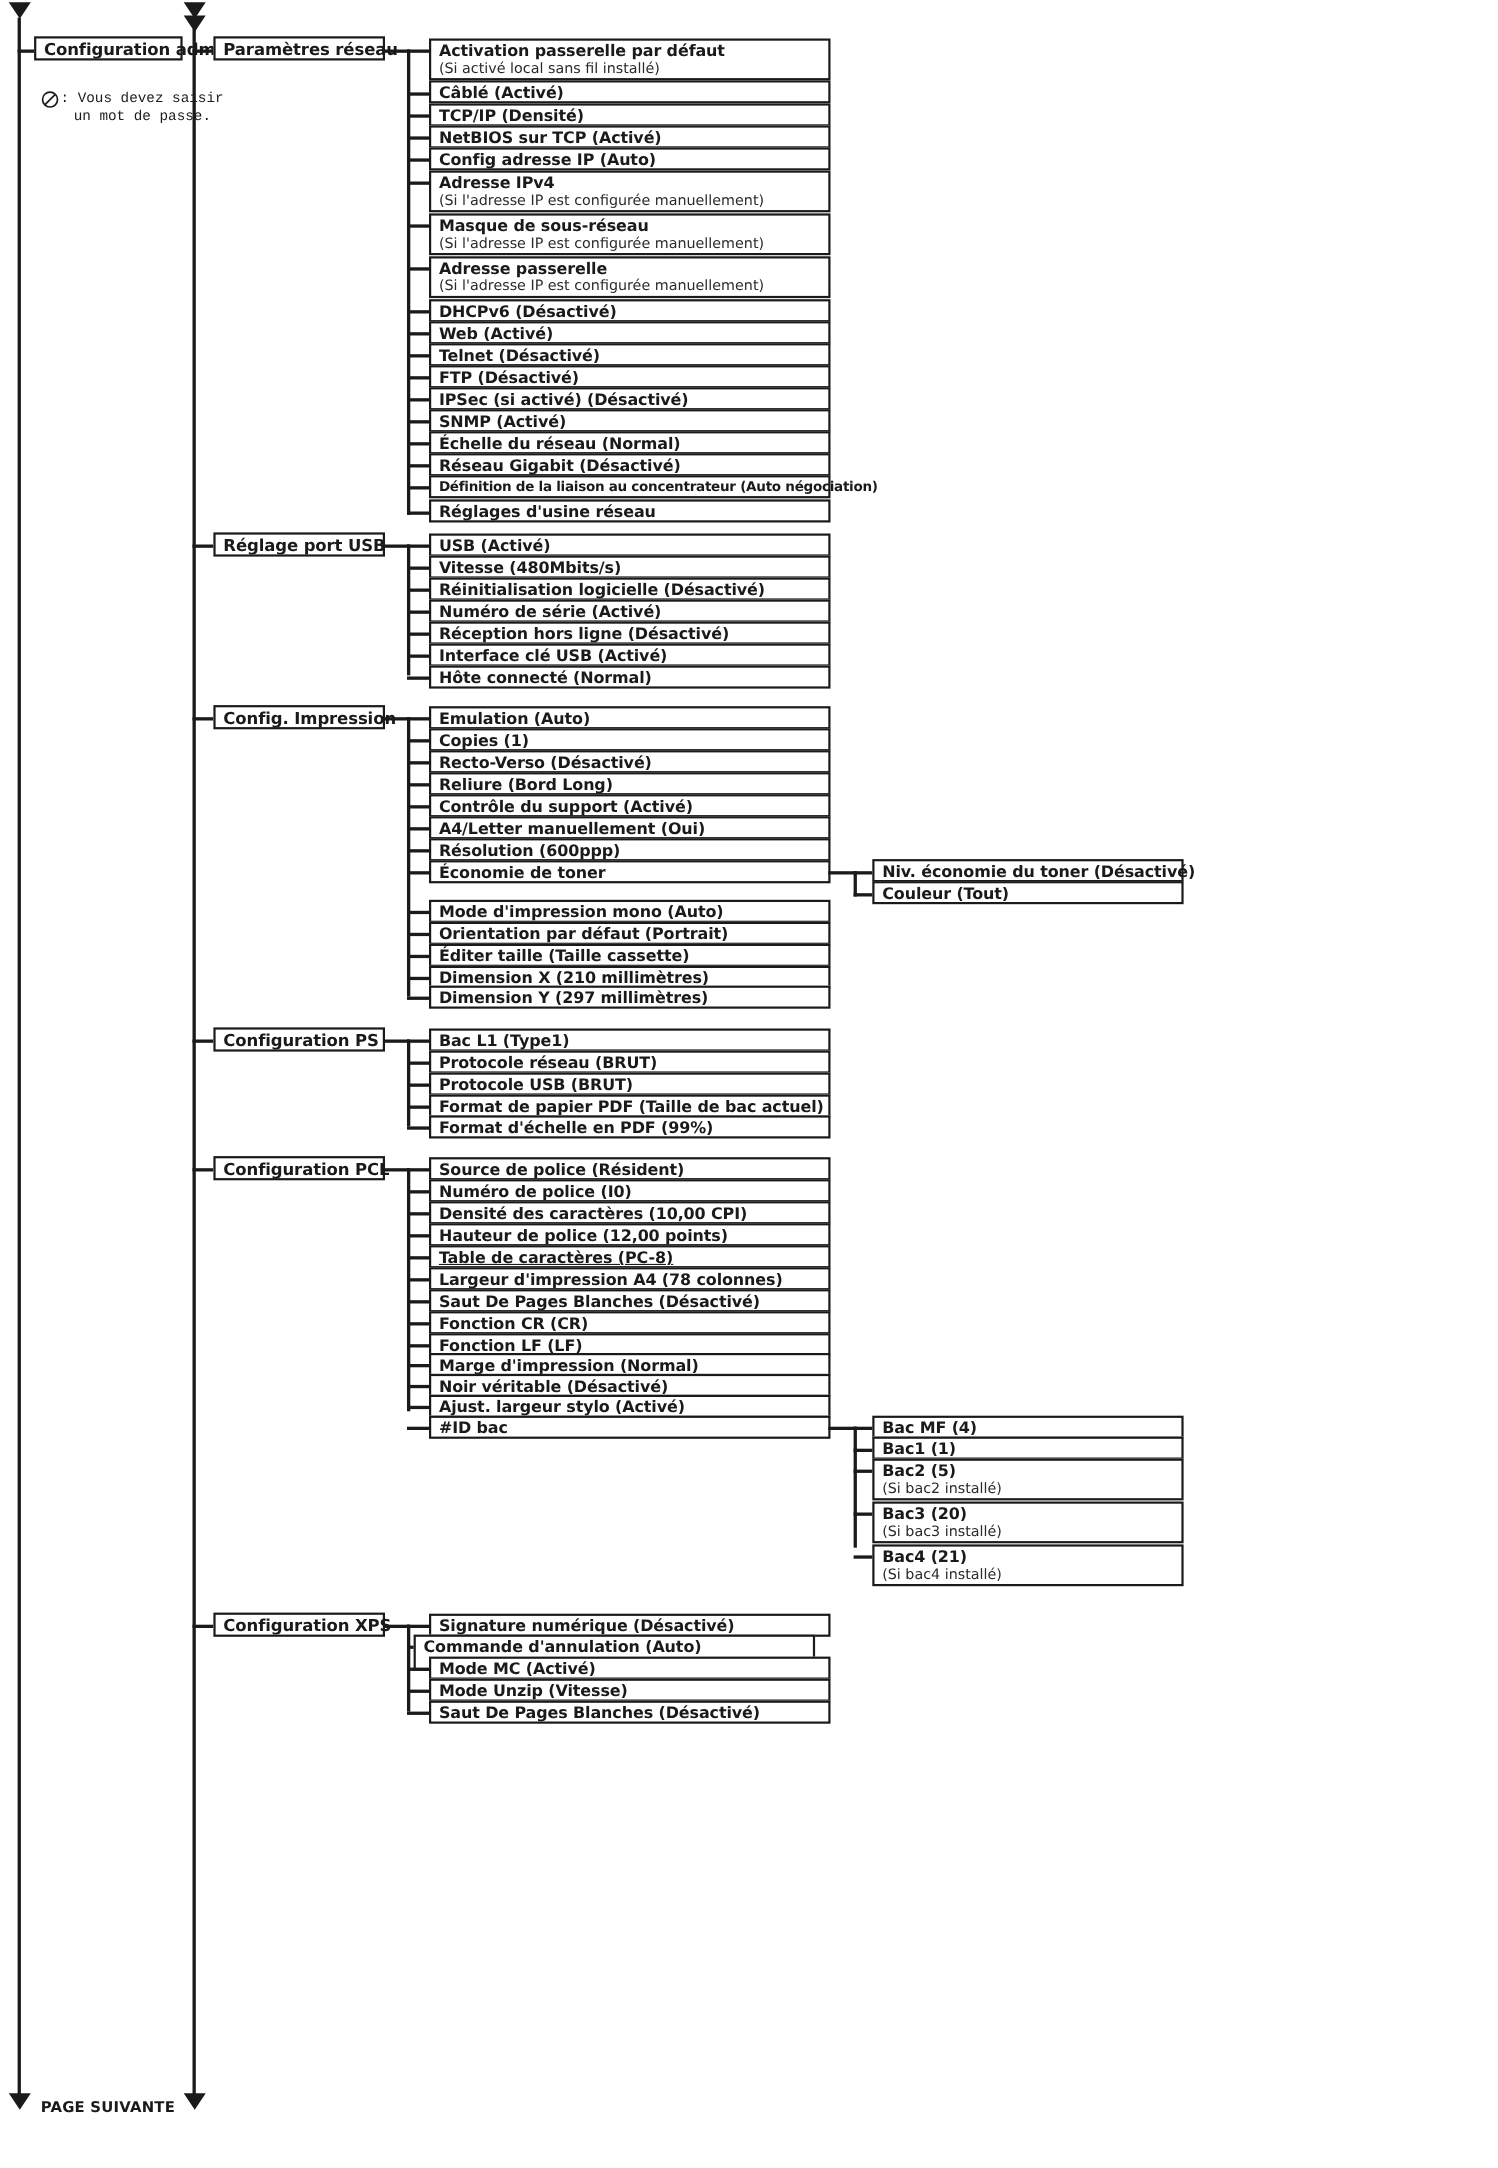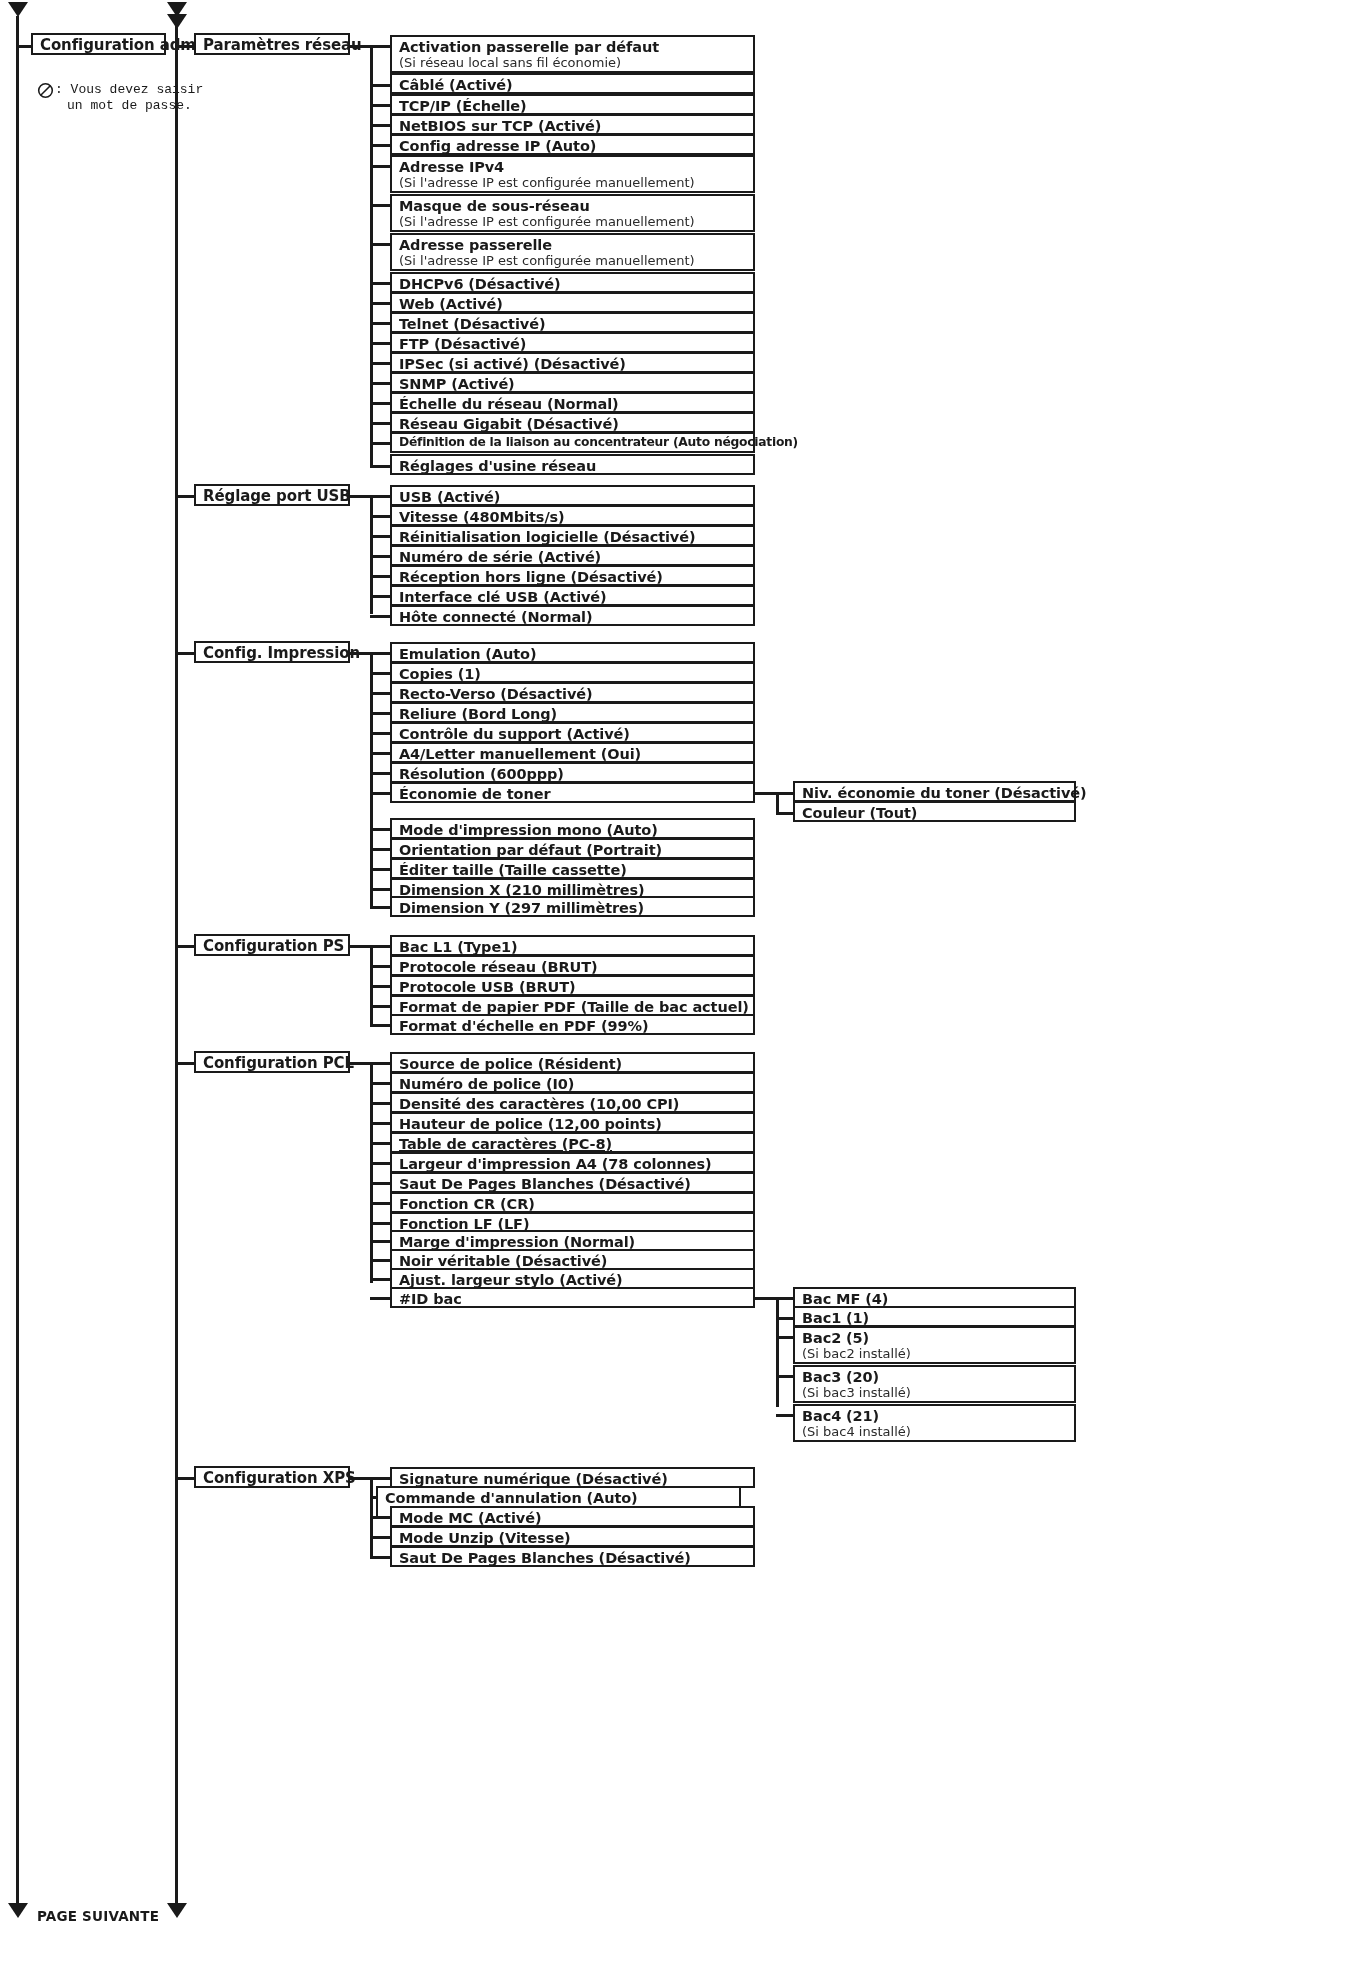--- a/index.html
+++ b/index.html
@@ -137,31 +137,31 @@
   <div class="connector" style="left:175px; top:45px; width:19px;"></div>
   <div class="node cat" style="left:194px; top:33px; width:156px; height:22px;">
     <span class="t1">Paramètres réseau</span>
   </div>
   <div class="connector" style="left:350px; top:45px; width:22px;"></div>
   <div class="vconn" style="left:370px; top:45px; height:423px;"></div>
 
   <div class="connector" style="left:370px; top:45px; width:22px;"></div>
   <div class="node" style="left:390px; top:35px; width:365px; height:38px;">
     <span class="t1">Activation passerelle par défaut</span>
-    <span class="t2">(Si réseau local sans fil économie)</span>
+    <span class="t2">(Si activé local sans fil installé)</span>
   </div>
 
   <div class="connector" style="left:370px; top:84px; width:22px;"></div>
   <div class="node" style="left:390px; top:73px; width:365px; height:21px;">
     <span class="t1">Câblé (Activé)</span>
   </div>
 
   <div class="connector" style="left:370px; top:104px; width:22px;"></div>
   <div class="node" style="left:390px; top:94px; width:365px; height:21px;">
-    <span class="t1">TCP/IP (Échelle)</span>
+    <span class="t1">TCP/IP (Densité)</span>
   </div>
 
   <div class="connector" style="left:370px; top:124px; width:22px;"></div>
   <div class="node" style="left:390px; top:114px; width:365px; height:21px;">
     <span class="t1">NetBIOS sur TCP (Activé)</span>
   </div>
 
   <div class="connector" style="left:370px; top:144px; width:22px;"></div>
   <div class="node" style="left:390px; top:134px; width:365px; height:21px;">
     <span class="t1">Config adresse IP (Auto)</span>

